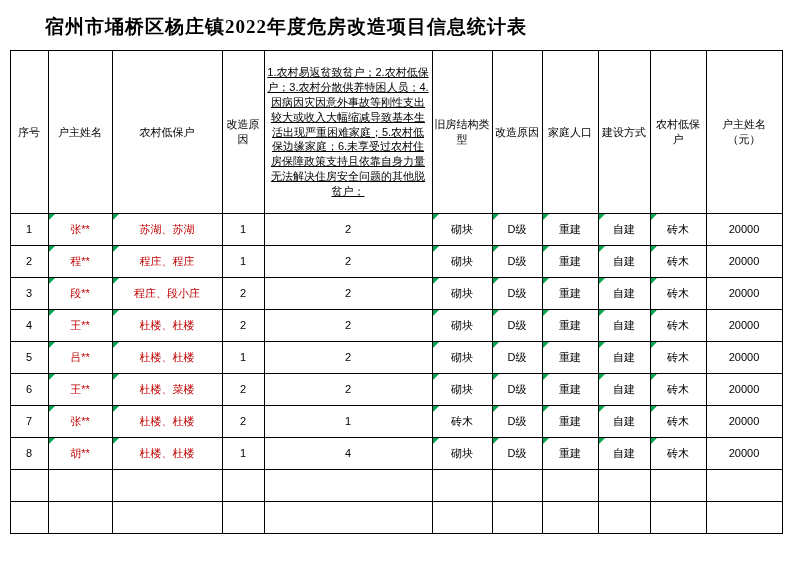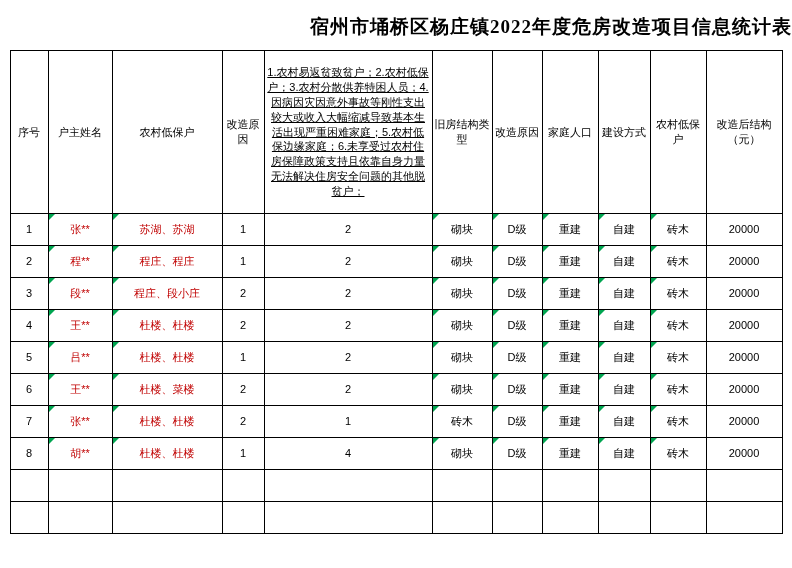--- a/index.html
+++ b/index.html
@@ -14,27 +14,28 @@
     color: #000000;
     overflow: hidden;
   }
   .page {
     position: relative;
     width: 792px;
     height: 568px;
     box-sizing: border-box;
   }
   .title {
-    text-align: right;
+    text-align: left;
     font-size: 19px;
     font-weight: bold;
     letter-spacing: 1px;
     padding-top: 14px;
     padding-bottom: 10px;
     font-family: "Liberation Serif", "DejaVu Serif", serif;
+    margin-left: 45px;
   }
   table.sheet {
     border-collapse: collapse;
     width: 760px;
     margin: 0 auto;
     table-layout: fixed;
   }
   table.sheet td, table.sheet th {
     border: 1px solid #000000;
     font-size: 11px;
@@ -127,21 +128,21 @@
         <td>序号</td>
         <td>户主姓名</td>
         <td>农村低保户</td>
         <td>改造原因</td>
         <td class="crit">1.农村易返贫致贫户；2.农村低保户；3.农村分散供养特困人员；4.因病因灾因意外事故等刚性支出较大或收入大幅缩减导致基本生活出现严重困难家庭；5.农村低保边缘家庭；6.未享受过农村住房保障政策支持且依靠自身力量无法解决住房安全问题的其他脱贫户；</td>
         <td>旧房结构类型</td>
         <td>改造原因</td>
         <td>家庭人口</td>
         <td>建设方式</td>
         <td>农村低保户</td>
-        <td>改造后结构（元）</td>
+        <td>户主姓名（元）</td>
       </tr>
     </thead>
     <tbody>
       <tr>
         <td>1</td>
         <td class="name mark">张**</td>
         <td class="vil mark">苏湖、苏湖</td>
         <td>1</td>
         <td>2</td>
         <td class="mark">砌块</td>

